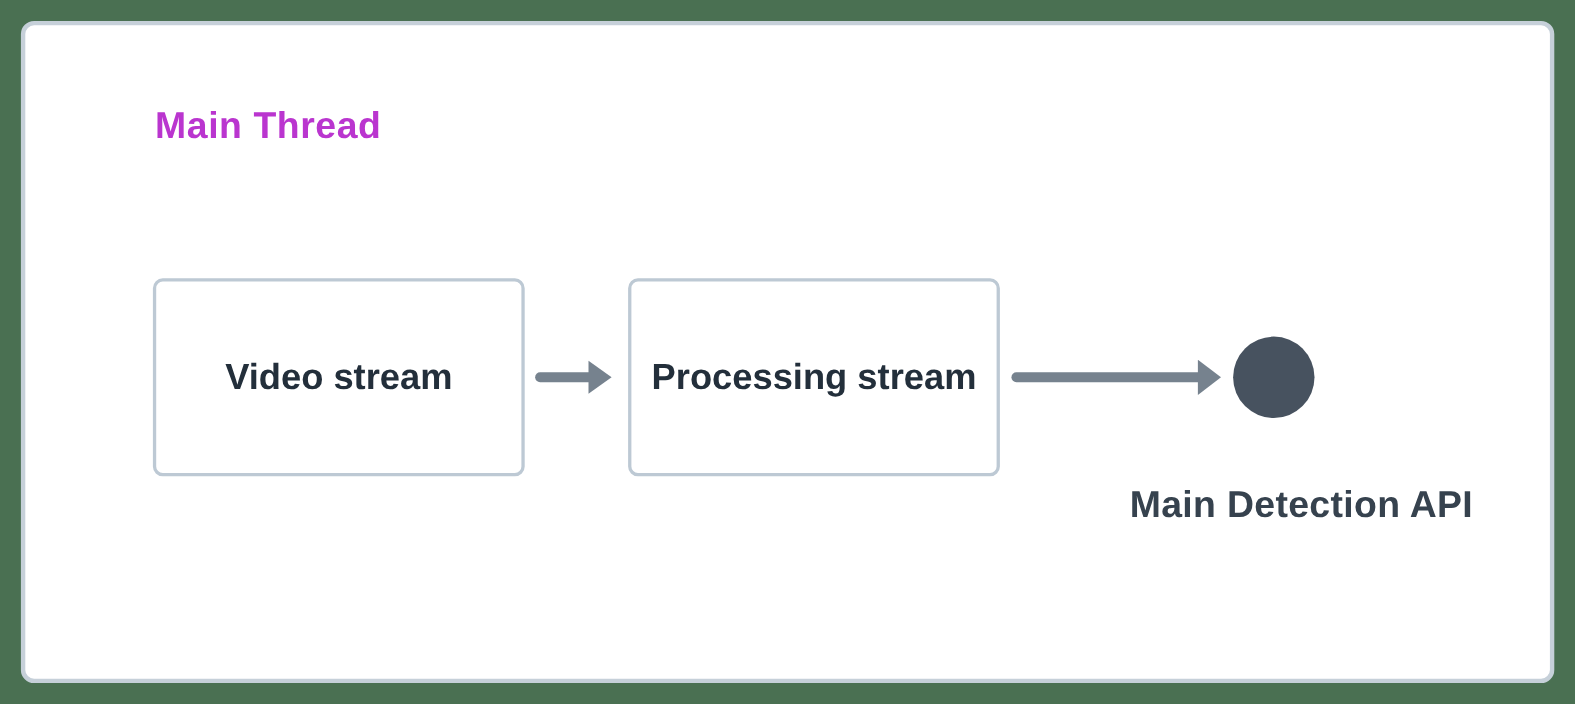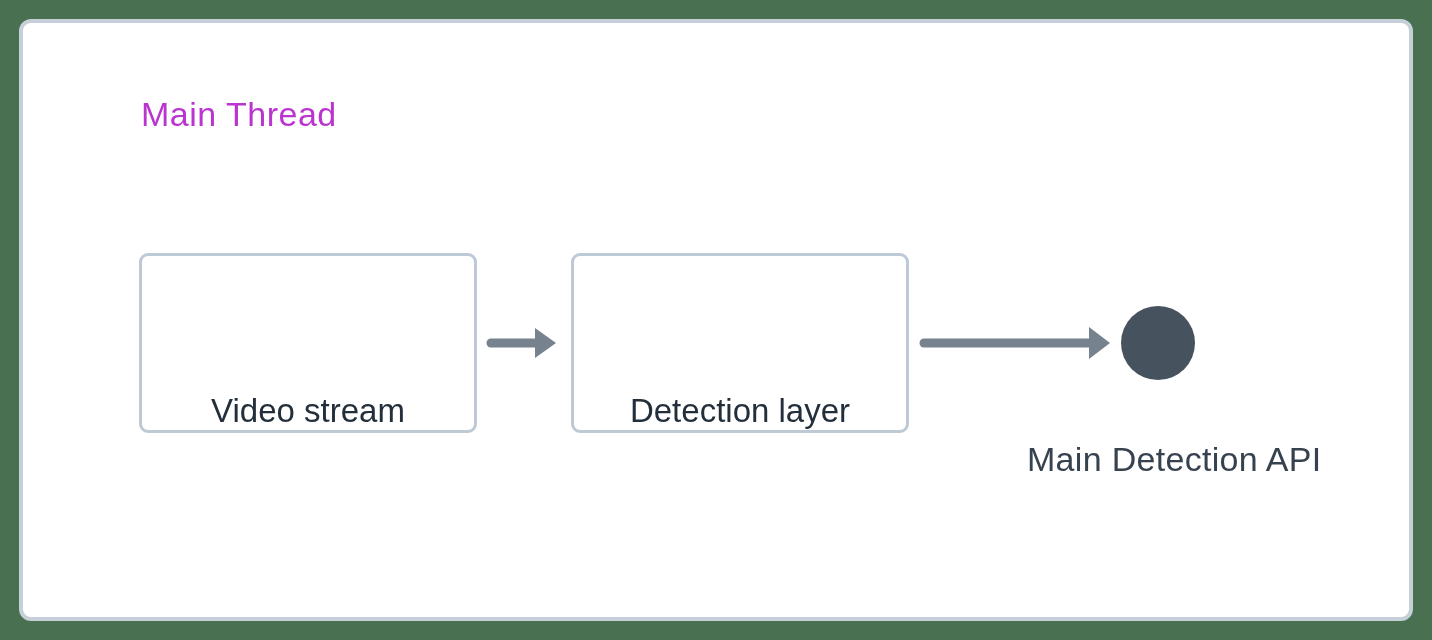--- a/index.html
+++ b/index.html
@@ -15,21 +15,21 @@
   }
   * { margin: 0; padding: 0; box-sizing: border-box; }
   html, body {
     width: 1432px; height: 640px;
     font-family: "Liberation Sans", sans-serif;
     background: var(--bg_green);
     overflow: hidden;
   }
   .stage {
     position: relative;
-    width: 1432px; height: 640px;
+    width: 1432px; height: 640px; font-weight: bold;
   }
   .card {
     position: absolute;
     left: 19px; top: 19px;
     width: 1394px; height: 602px;
     background: var(--card_bg);
     border: 4px solid var(--card_border);
     border-radius: 12px;
   }
   .thread-label {
@@ -41,21 +41,21 @@
     white-space: nowrap;
   }
   .node {
     position: absolute;
     top: 230px;
     width: 338px; height: 180px;
     border: 3px solid var(--node_border);
     border-radius: 9px;
     background: #ffffff;
     display: flex;
-    align-items: flex-end;
+    align-items: center;
     justify-content: center;
     font-size: 33px;
     color: var(--node_text);
     white-space: nowrap;
   }
   .node-video { left: 116px; }
   .node-processing { left: 548px; }
   .arrow {
     position: absolute;
     top: 300px;
@@ -93,21 +93,21 @@
     </div>
 
     <span class="arrow arrow-1">
       <svg width="80" height="40" viewBox="0 0 80 40" aria-hidden="true">
         <line x1="10" y1="20" x2="56" y2="20" stroke="currentColor" stroke-width="9" stroke-linecap="round"></line>
         <polygon points="54,5 54,35 75,20" fill="currentColor"></polygon>
       </svg>
     </span>
 
     <div class="node node-processing">
-      <span>Detection layer</span>
+      <span>Processing stream</span>
     </div>
 
     <span class="arrow arrow-2">
       <svg width="200" height="40" viewBox="0 0 200 40" aria-hidden="true">
         <line x1="11" y1="20" x2="178" y2="20" stroke="currentColor" stroke-width="9" stroke-linecap="round"></line>
         <polygon points="176,4 176,36 197,20" fill="currentColor"></polygon>
       </svg>
     </span>
 
     <div class="endpoint-circle"></div>

